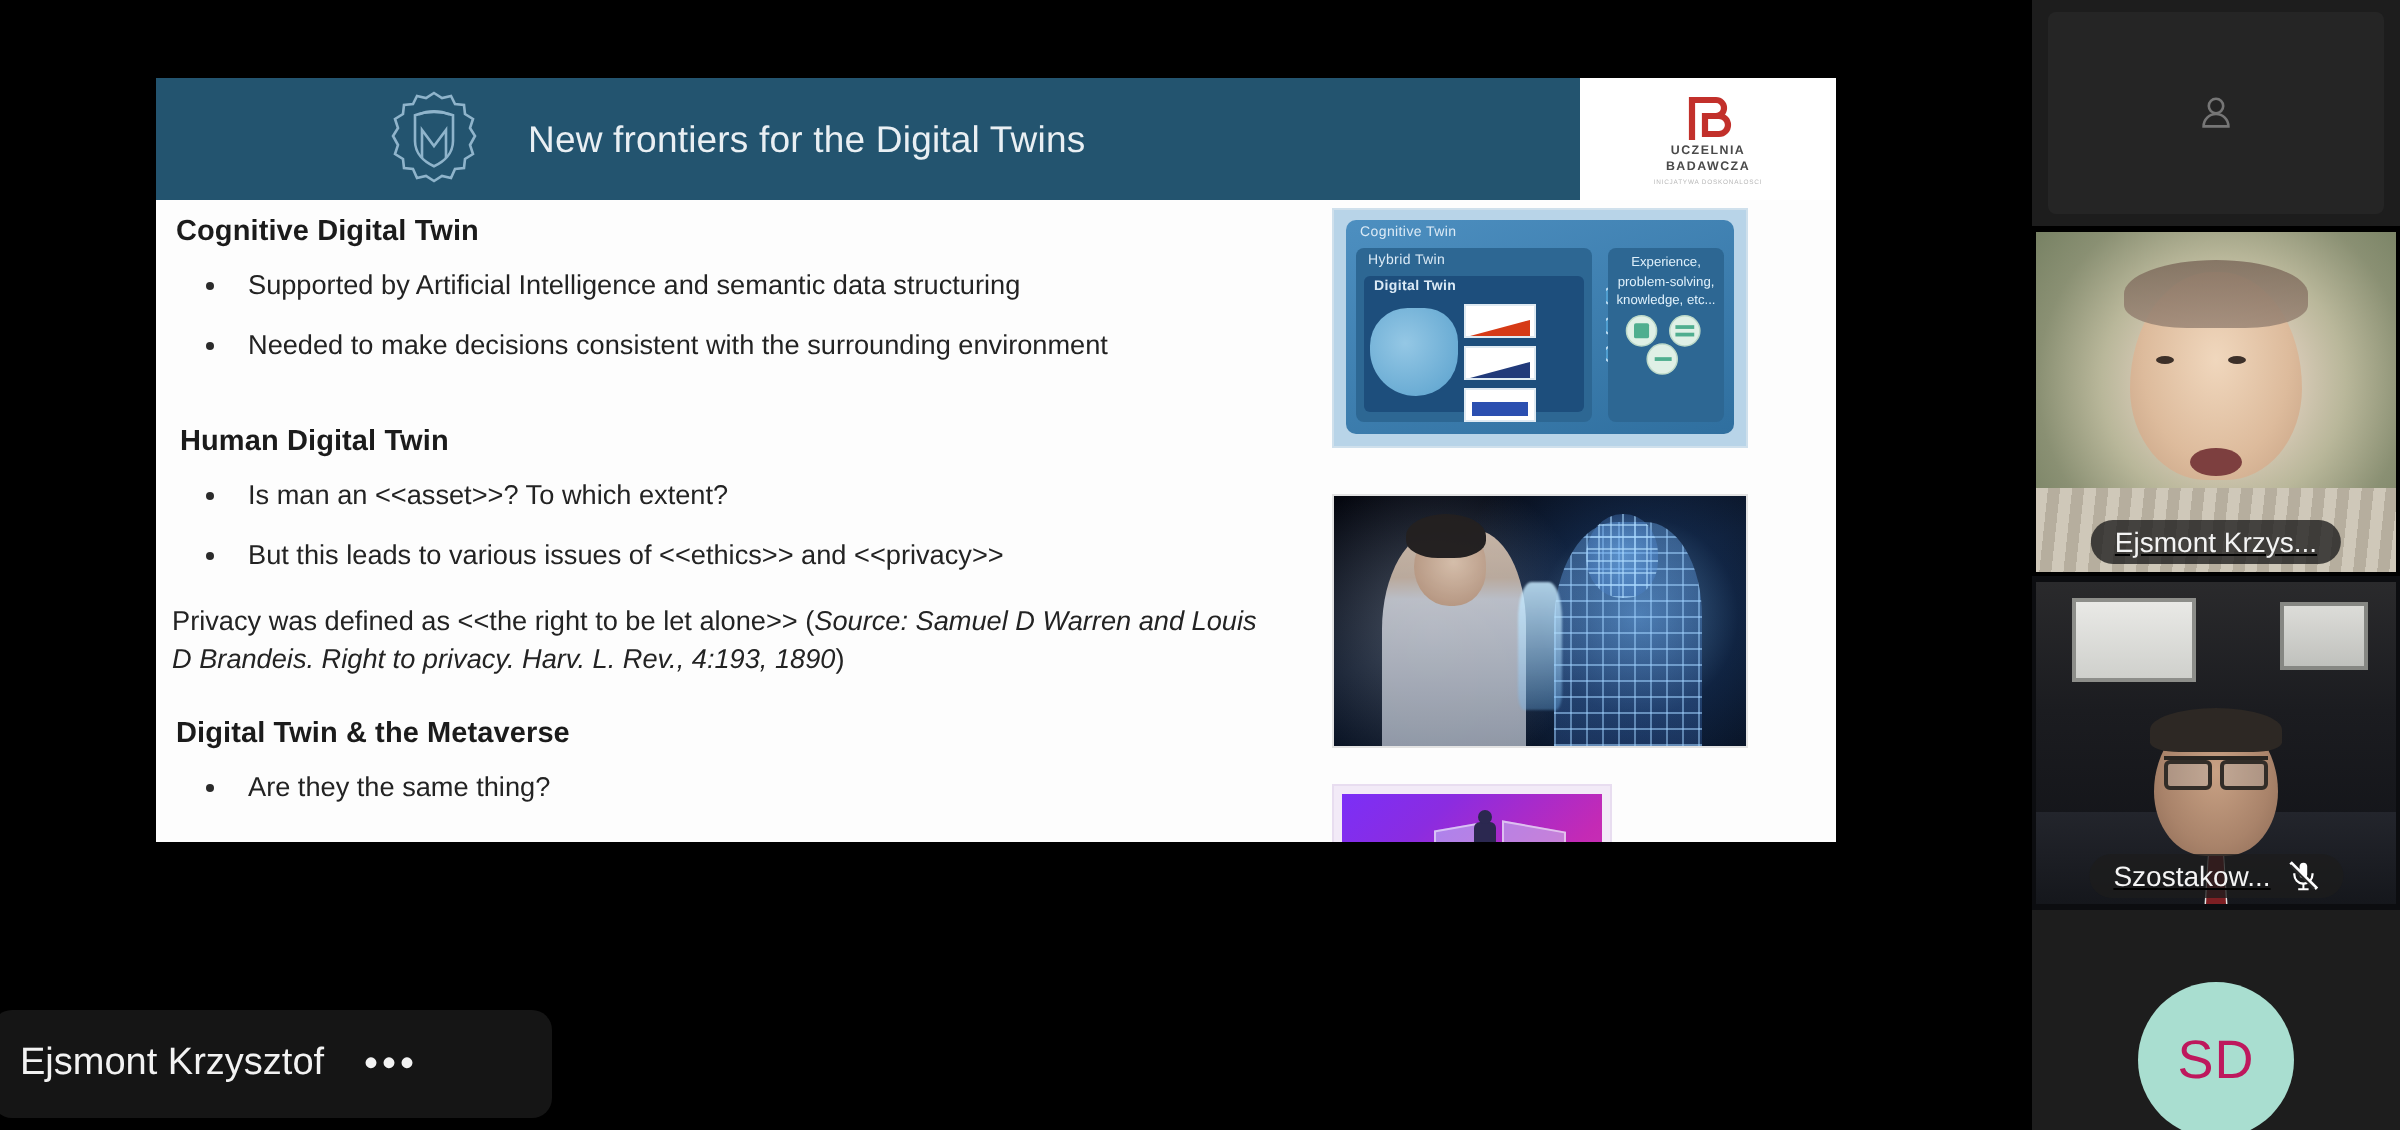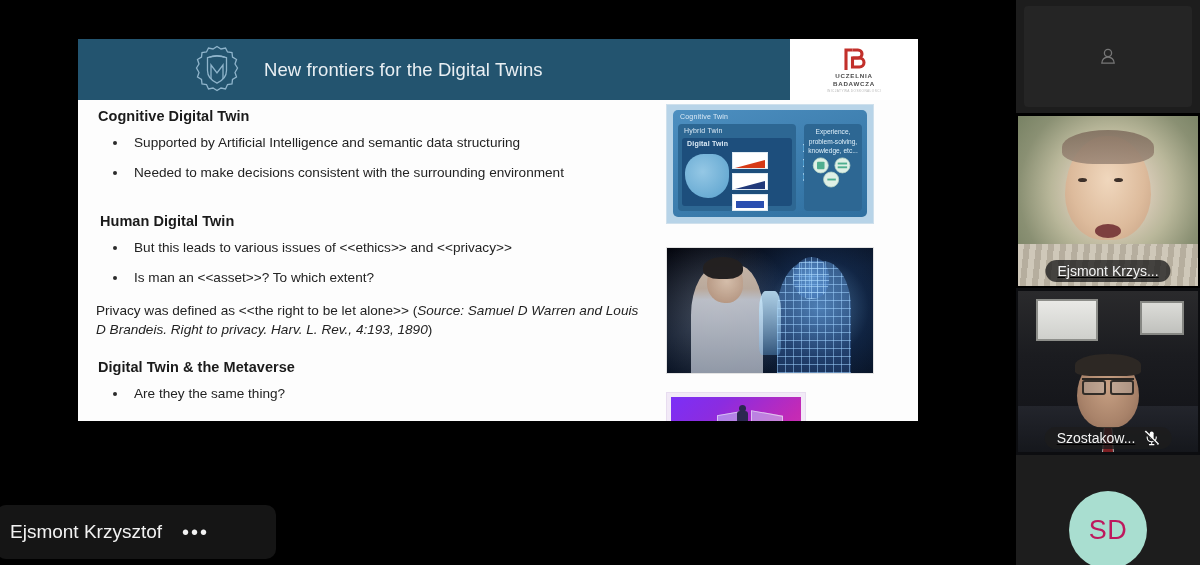--- a/index.html
+++ b/index.html
@@ -64,21 +64,21 @@
   .badawcza-mark { width: 28px; height: 26px; }
   .badawcza-l1, .badawcza-l2 {
     color: #4a4a4a; font-size: 6.2px; font-weight: 700;
     letter-spacing: .75px; line-height: 1.25;
   }
   .badawcza-l3 { color:#b9b9b9; font-size:3.2px; letter-spacing:.4px; margin-top:1px; }
 
   
   .slide-body { position: relative; height: 416px; background: #fdfdfd; }
 
-  .txtcol { position: absolute; left: 18px; top: 8px; width: 560px; }
+  .txtcol { position: absolute; left: 8px; top: 8px; width: 560px; }
   .sec-title {
     font-size: 14.5px; font-weight: 700; color: #1b1b1b;
     margin: 0 0 4px 2px; letter-spacing: .05px;
   }
   .sec-title.indent { margin-left: 4px; }
   ul.bullets { list-style: none; margin: 0 0 0 0; padding: 0; }
   ul.bullets li {
     position: relative;
     font-size: 13.6px; color: #232323;
     padding: 7px 0 7px 38px;
@@ -454,22 +454,22 @@
                 <li>Supported by Artificial Intelligence and semantic data structuring</li>
                 <li>Needed to make decisions consistent with the surrounding environment</li>
               </ul>
             </div>
 
             <div class="gap-a"></div>
 
             <div>
               <div class="sec-title indent">Human Digital Twin</div>
               <ul class="bullets">
+                <li>Is man an &lt;&lt;asset&gt;&gt;? To which extent?</li>
                 <li>But this leads to various issues of &lt;&lt;ethics&gt;&gt; and &lt;&lt;privacy&gt;&gt;</li>
-                <li>Is man an &lt;&lt;asset&gt;&gt;? To which extent?</li>
               </ul>
               <p class="para"><span>Privacy was defined as &lt;&lt;the right to be let alone&gt;&gt; (</span><i>Source: Samuel D Warren and Louis D Brandeis. Right to privacy. Harv. L. Rev., 4:193, 1890</i><span>)</span></p>
             </div>
 
             <div class="gap-b"></div>
 
             <div>
               <div class="sec-title">Digital Twin &amp; the Metaverse</div>
               <ul class="bullets">
                 <li>Are they the same thing?</li>

